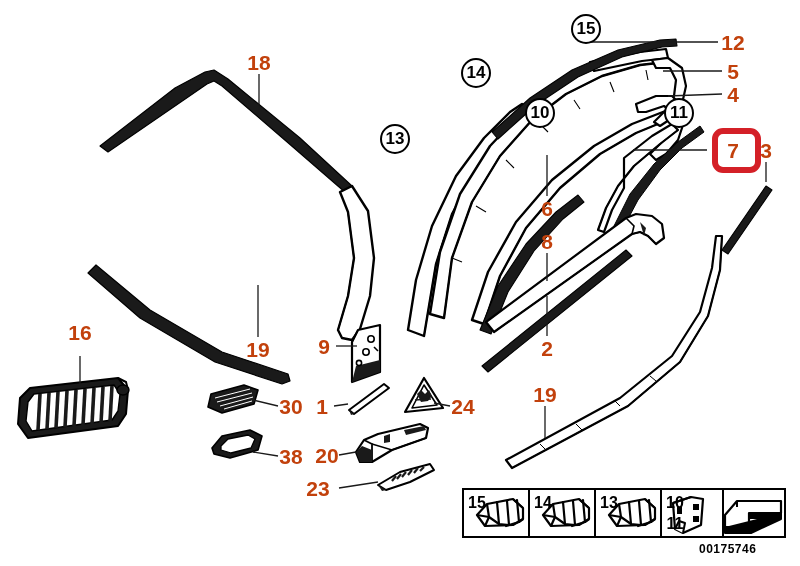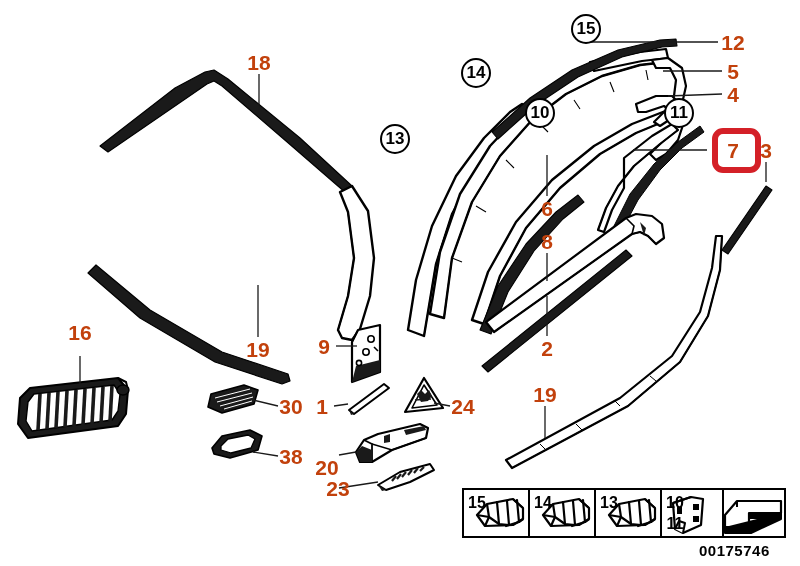--- a/index.html
+++ b/index.html
@@ -66,21 +66,21 @@
     box-sizing: border-box;
     border-style: solid;
     border-radius: 11px;
     background: transparent;
     pointer-events: none;
   }
   #part-number {
     position: absolute;
     font-family: "Liberation Sans", sans-serif;
     font-weight: bold;
-    font-size: 15px;
+    font-size: 12px;
     letter-spacing: 0.5px;
     color: #000000;
     white-space: nowrap;
     user-select: none;
   }
 </style>
 </head>
 <body>
 
 <div id="diagram-root">
@@ -277,22 +277,22 @@
       <div class="callout-label" style="left: 547px; top: 241px;">8</div>
       <div class="callout-label" style="left: 547px; top: 348px;">2</div>
       <div class="callout-label" style="left: 545px; top: 394px;">19</div>
       <div class="callout-label" style="left: 258px; top: 349px;">19</div>
       <div class="callout-label" style="left: 80px; top: 324px; margin-top: 8px;">16</div>
       <div class="callout-label" style="left: 324px; top: 346px;">9</div>
       <div class="callout-label" style="left: 291px; top: 406px;">30</div>
       <div class="callout-label" style="left: 322px; top: 406px;">1</div>
       <div class="callout-label" style="left: 463px; top: 406px;">24</div>
       <div class="callout-label" style="left: 291px; top: 456px;">38</div>
-      <div class="callout-label" style="left: 327px; top: 467px;">20</div>
-      <div class="callout-label" style="left: 338px; top: 488px;">23</div>
+      <div class="callout-label" style="left: 327px; top: 455px;">20</div>
+      <div class="callout-label" style="left: 318px; top: 488px;">23</div>
     </div>
 
   <div id="circled-layer">
       <div class="circled-label" style="left: 586px; top: 29px;">15</div>
       <div class="circled-label" style="left: 476px; top: 73px;">14</div>
       <div class="circled-label" style="left: 540px; top: 113px;">10</div>
       <div class="circled-label" style="left: 679px; top: 113px;">11</div>
       <div class="circled-label" style="left: 395px; top: 139px;">13</div>
     </div>
 

